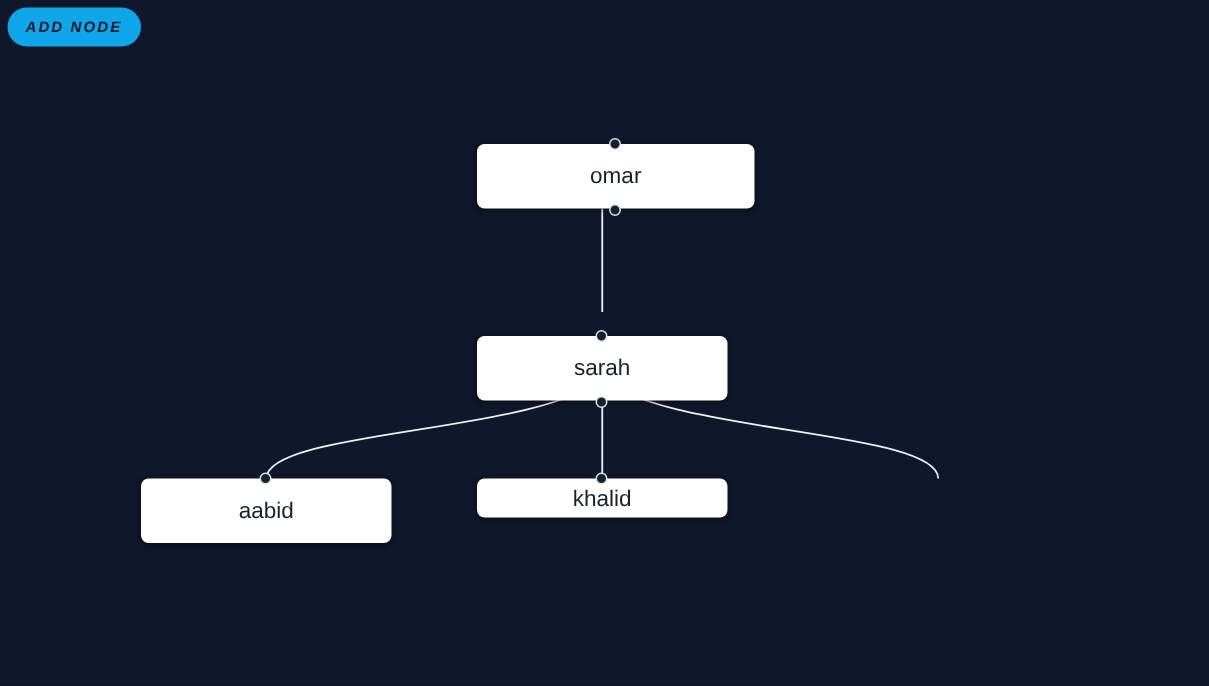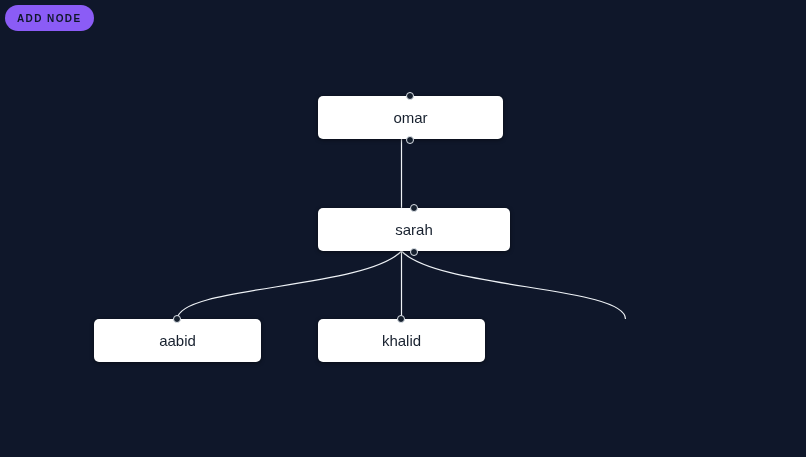--- a/index.html
+++ b/index.html
@@ -48,45 +48,45 @@
     cursor:crosshair;
   }
   .handle.top    { top:-4.5px; }
   .handle.bottom { bottom:-4.5px; }
 </style>
 </head>
 <body>
 
 <div class="canvas" style="background: rgb(15, 23, 42);">
 
-  <button class="add-node-btn" style="background: #8b5cf6; color: rgb(15, 23, 42);">ADD NODE</button>
+  <button class="add-node-btn" style="background: #0ea5e9; color: rgb(15, 23, 42); font-style: italic;">ADD NODE</button>
 
   <svg class="edges-layer" width="806" height="457" viewBox="0 0 806 457">
       <path d="M 401.5 139 L 401.5 208" fill="none" stroke="#eef2f6" stroke-width="1.2"></path>
       <path d="M 401.5 251 C 365.65999999999997 289 177.5 286 177.5 319" fill="none" stroke="#eef2f6" stroke-width="1.2"></path>
       <path d="M 401.5 251 L 401.5 319" fill="none" stroke="#eef2f6" stroke-width="1.2"></path>
       <path d="M 401.5 251 C 437.34000000000003 289 625.5 286 625.5 319" fill="none" stroke="#eef2f6" stroke-width="1.2"></path>
     </svg>
 
   <div class="flow-node" style="left: 318px; top: 96px; width: 185px; height: 43px;">
     <span class="handle top" style="background: rgb(22, 32, 46); border-color: rgb(221, 227, 234);"></span>
     <span class="node-label" style="color: rgb(23, 32, 46);">omar</span>
     <span class="handle bottom" style="background: rgb(22, 32, 46); border-color: rgb(221, 227, 234);"></span>
   </div>
 
-  <div class="flow-node" style="left: 318px; top: 208px; width: 192px; height: 43px;">
+  <div class="flow-node" style="left: 318px; top: 224px; width: 167px; height: 43px;">
     <span class="handle top" style="background: rgb(22, 32, 46); border-color: rgb(221, 227, 234);"></span>
     <span class="node-label" style="color: rgb(23, 32, 46);">sarah</span>
     <span class="handle bottom" style="background: rgb(22, 32, 46); border-color: rgb(221, 227, 234);"></span>
   </div>
 
   <div class="flow-node" style="left: 94px; top: 319px; width: 167px; height: 43px;">
     <span class="handle top" style="background: rgb(22, 32, 46); border-color: rgb(221, 227, 234);"></span>
     <span class="node-label" style="color: rgb(23, 32, 46);">aabid</span>
   </div>
 
-  <div class="flow-node" style="left: 318px; top: 319px; width: 167px; height: 43px;">
+  <div class="flow-node" style="left: 318px; top: 319px; width: 167px; height: 26px;">
     <span class="handle top" style="background: rgb(22, 32, 46); border-color: rgb(221, 227, 234);"></span>
     <span class="node-label" style="color: rgb(23, 32, 46);">khalid</span>
   </div>
 
 
 </div>
 
 </body></html>

